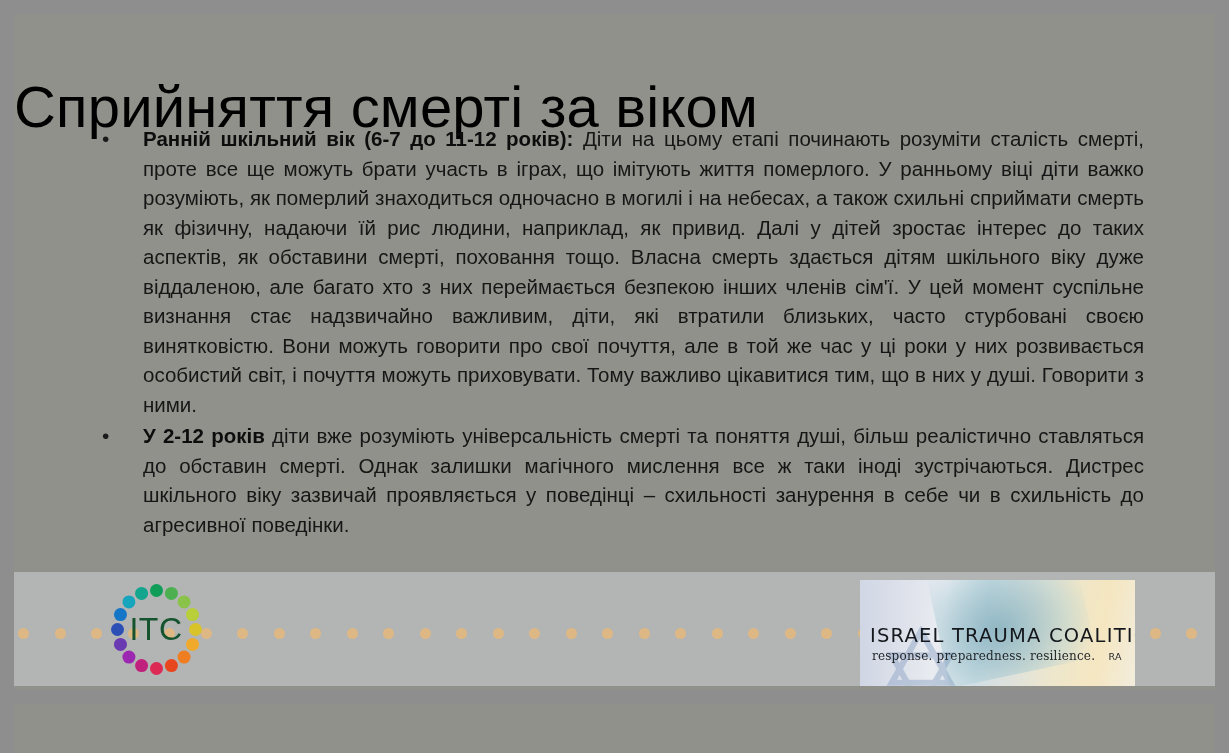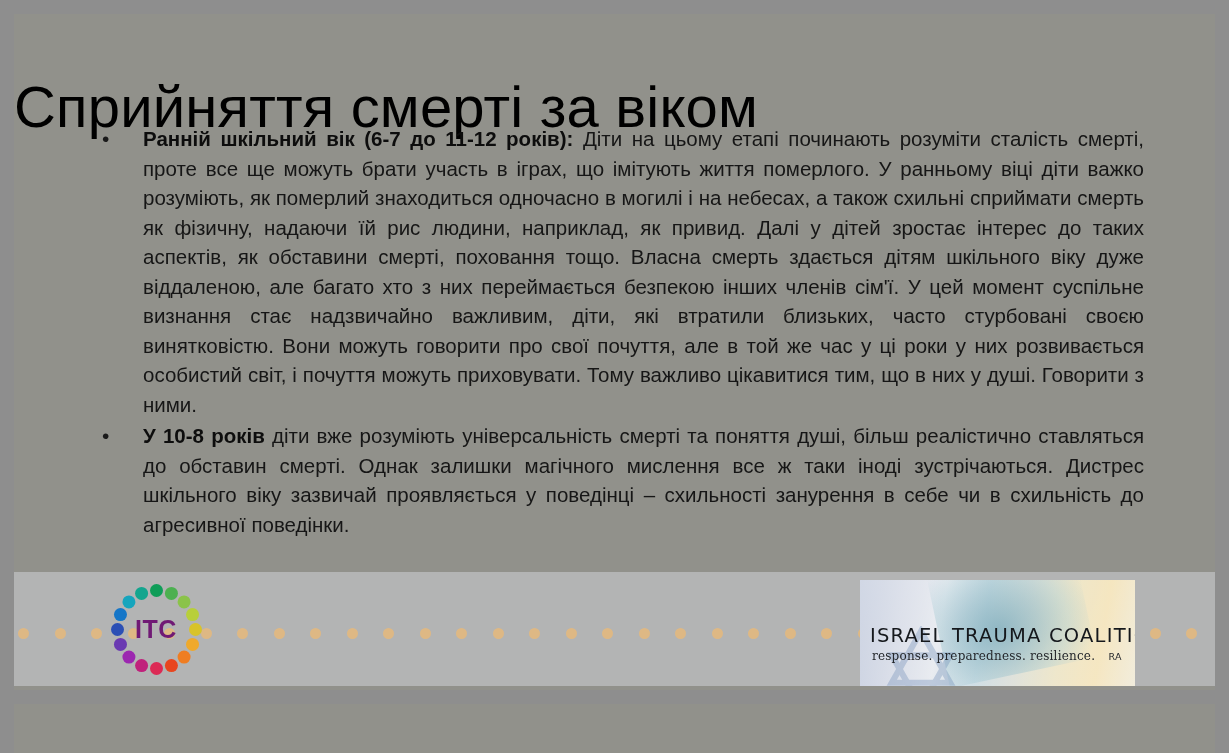--- a/index.html
+++ b/index.html
@@ -134,24 +134,24 @@
   }
   .itc-wordmark {
     position: absolute;
     left: 0;
     top: 0;
     width: 104px;
     height: 104px;
     display: flex;
     align-items: center;
     justify-content: center;
-    font-size: 25px;
-    font-weight: 700;
+    font-size: 32px;
+    font-weight: 400;
     letter-spacing: 0.5px;
-    color: #701a75;
+    color: #14532d;
     font-family: "Liberation Sans", "DejaVu Sans", sans-serif;
   }
 
   
   .coalition {
     position: absolute;
     left: 846px;
     top: 8px;
     width: 275px;
     height: 106px;
@@ -233,21 +233,21 @@
     <div class="bullet-row">
       <div class="bullet-marker">•</div>
       <div class="bullet-text">
         <b>Ранній шкільний вік (6-7 до 11-12 років):</b><span> Діти на цьому етапі починають розуміти сталість смерті, проте все ще можуть брати участь в іграх, що імітують життя померлого. У ранньому віці діти важко розуміють, як померлий знаходиться одночасно в могилі і на небесах, а також схильні сприймати смерть як фізичну, надаючи їй рис людини, наприклад, як привид. Далі у дітей зростає інтерес до таких аспектів, як обставини смерті, поховання тощо. Власна смерть здається дітям шкільного віку дуже віддаленою, але багато хто з них переймається безпекою інших членів сім'ї. У цей момент суспільне визнання стає надзвичайно важливим, діти, які втратили близьких, часто стурбовані своєю винятковістю. Вони можуть говорити про свої почуття, але в той же час у ці роки у них розвивається особистий світ, і почуття можуть приховувати. Тому важливо цікавитися тим, що в них у душі. Говорити з ними.</span>
       </div>
     </div>
 
     <div class="bullet-row">
       <div class="bullet-marker">•</div>
       <div class="bullet-text">
-        <b>У 10-8 років</b><span> діти вже розуміють універсальність смерті та поняття душі, більш реалістично ставляться до обставин смерті. Однак залишки магічного мислення все ж таки іноді зустрічаються. Дистрес шкільного віку зазвичай проявляється у поведінці – схильності занурення в себе чи в схильність до агресивної поведінки.</span>
+        <b>У 2-12 років</b><span> діти вже розуміють універсальність смерті та поняття душі, більш реалістично ставляться до обставин смерті. Однак залишки магічного мислення все ж таки іноді зустрічаються. Дистрес шкільного віку зазвичай проявляється у поведінці – схильності занурення в себе чи в схильність до агресивної поведінки.</span>
       </div>
     </div>
 
   </div>
 
   <div class="footer-band">
 
     <div class="dot-line" id="dot-line">
         <span style="background: rgb(226, 185, 128);"></span>
         <span style="background: rgb(226, 185, 128);"></span>

